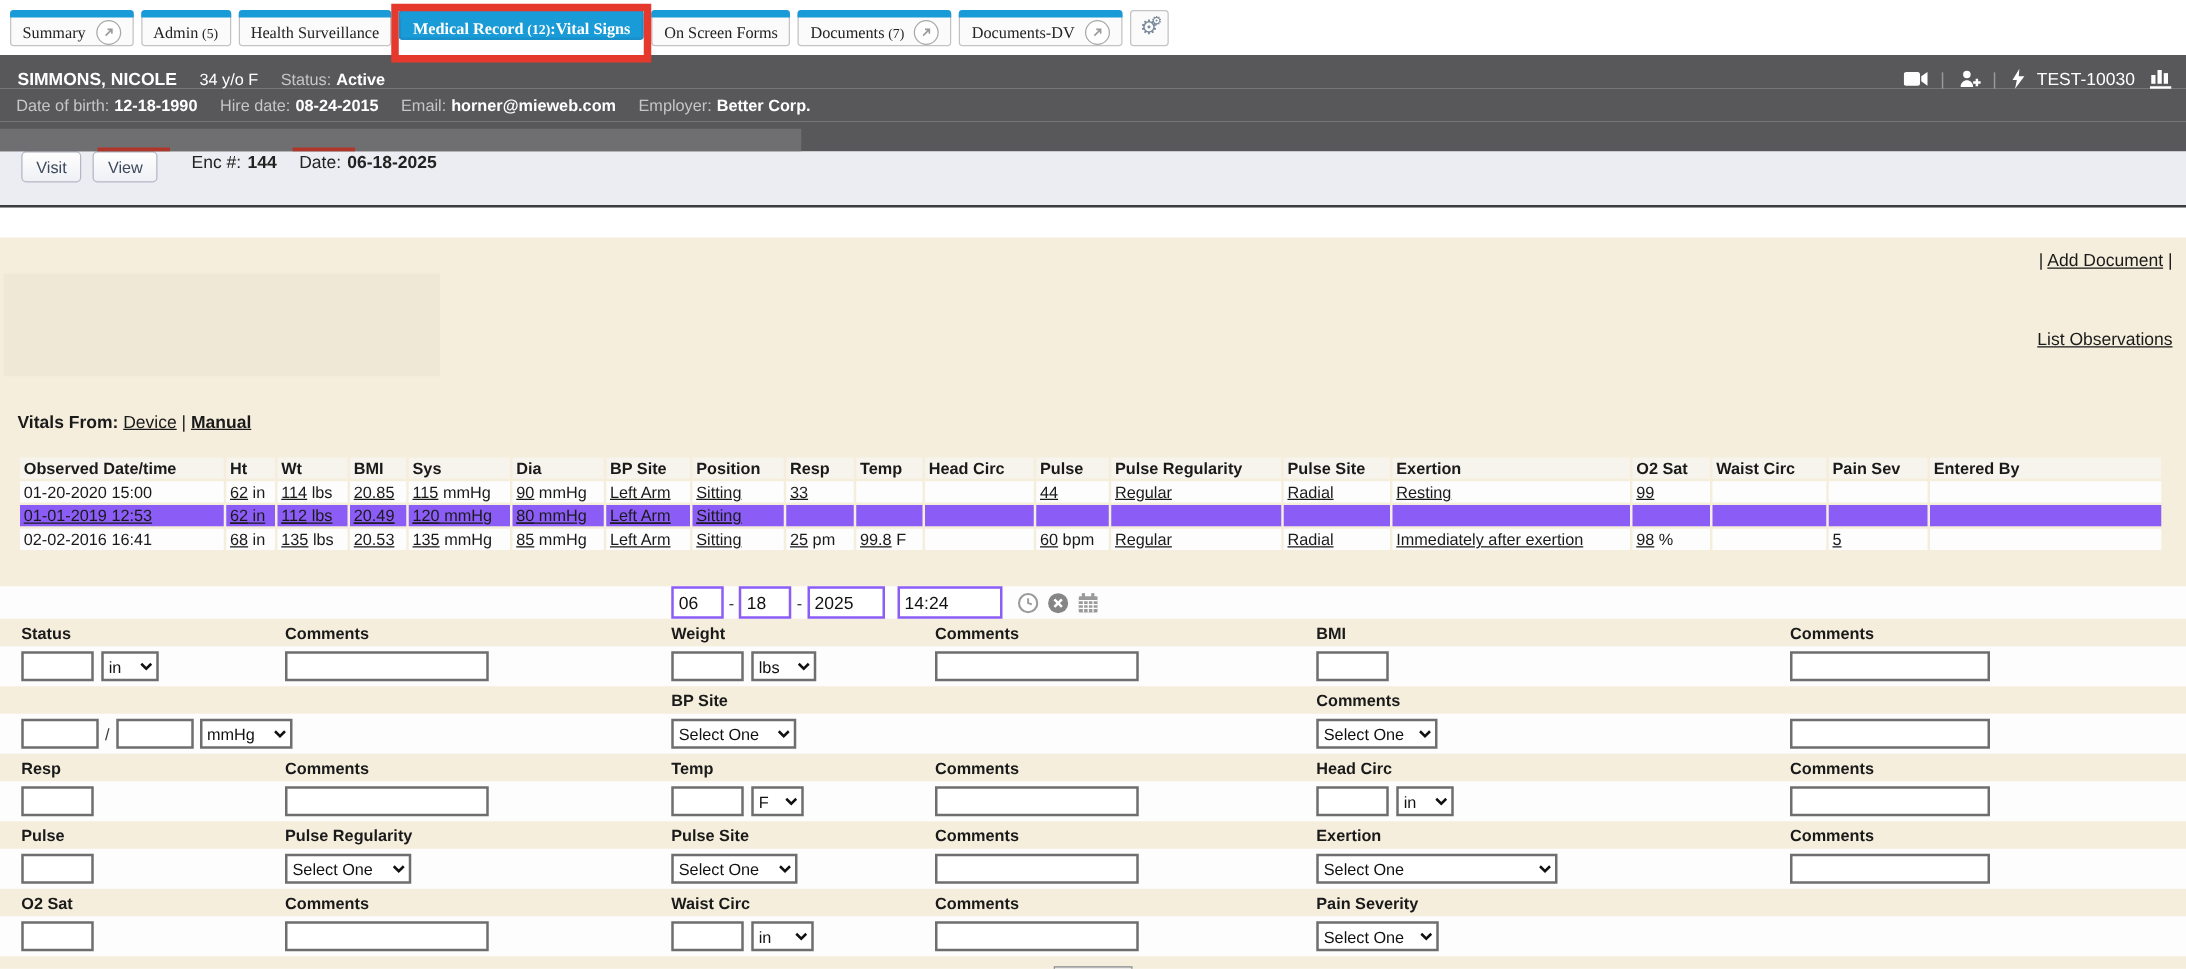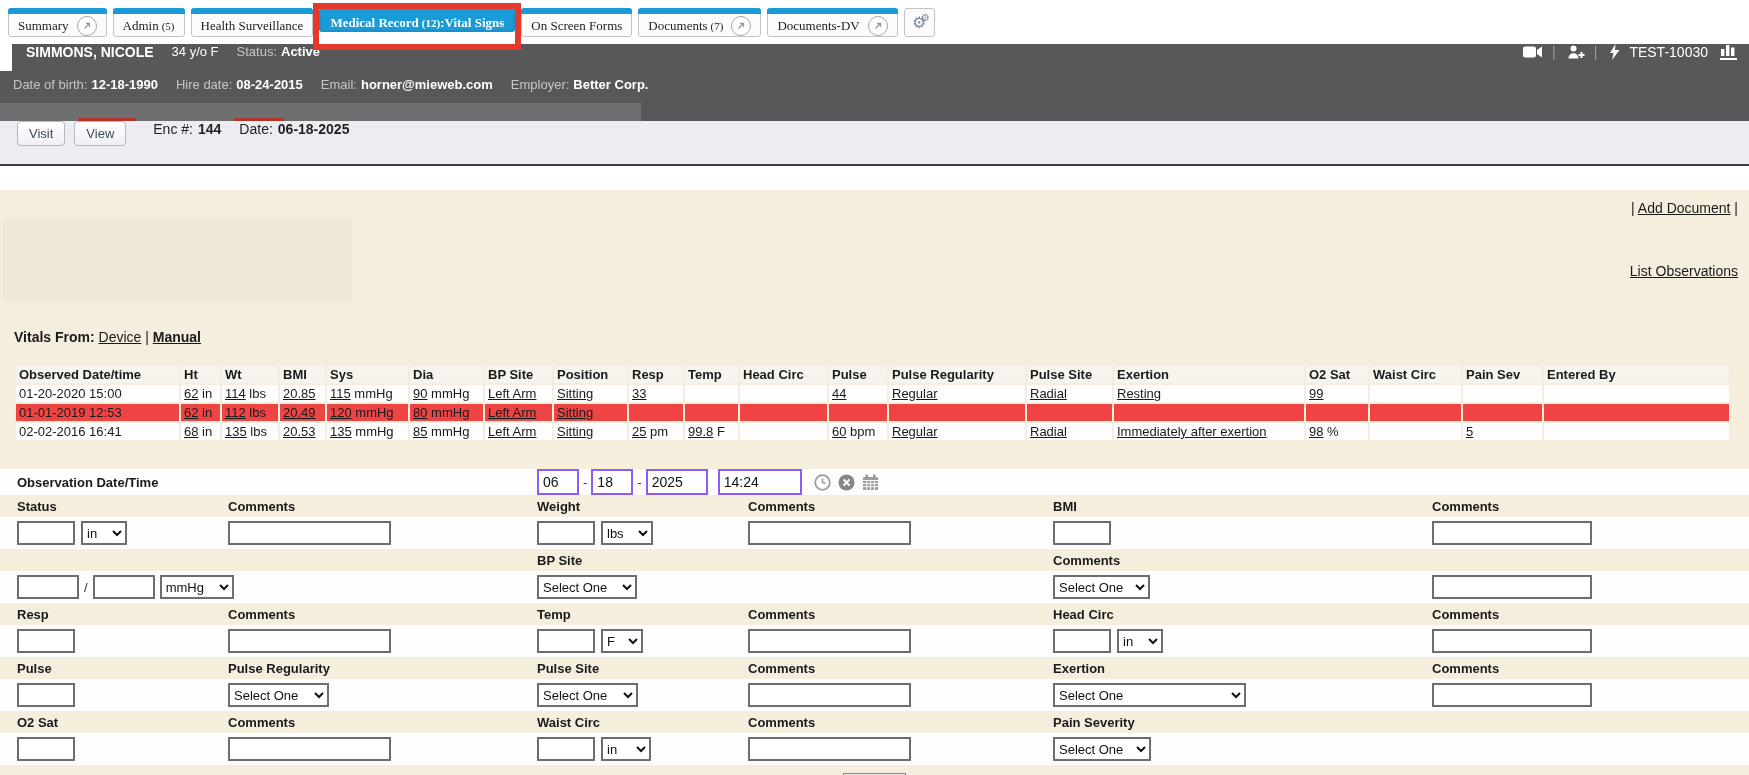--- a/index.html
+++ b/index.html
@@ -16,21 +16,21 @@
   .tcount{font-size:11px;margin-left:3px;}
   .extcirc{width:20px;height:20px;min-width:20px;border:1px solid #a8a8a8;border-radius:50%;
        display:inline-flex;align-items:center;justify-content:center;margin-left:8px;background:#fff;}
   .red-frame{position:absolute;left:-8px;right:-8px;top:-7px;bottom:-20px;border:6px solid #e6392e;pointer-events:none;z-index:5;}
   .gearbtn{height:29px;width:31px;border:1px solid #c3c3c3;border-radius:3px;background:#fbfbfb;margin-left:6px;
        display:flex;align-items:center;justify-content:center;color:#7b8a9c;position:relative;cursor:pointer;}
   .gear-big{font-size:16px;line-height:1;}
   .gear-sm{font-size:10px;line-height:1;position:absolute;right:4px;top:4px;}
 
   
-  .hdr1{height:27px;background:#58585b;color:#fff;display:flex;align-items:flex-start;padding:0 12px 0 14px;font-size:13px;margin-left:12px;}
+  .hdr1{height:27px;background:#58585b;color:#fff;display:flex;align-items:flex-end;padding:0 12px 0 14px;font-size:13px;}
   .pname{font-weight:bold;font-size:14px;}
   .hgap{margin-left:18px;}
   .hlabel{color:#c6c6c6;}
   .hvalue{color:#fff;font-weight:bold;margin-left:4px;}
   .hicons{margin-left:auto;display:flex;align-items:center;gap:9px;color:#fff;}
   .hsep{color:#9a9a9a;font-size:14px;}
   .chartid{font-size:14px;}
   .chart-underline{border-bottom:2px solid #fff;padding-bottom:1px;display:inline-flex;}
   .hdr2{height:26px;background:#58585b;color:#c6c6c6;display:flex;align-items:center;padding-left:13px;font-size:13px;}
   .hdr3{height:24px;background:#58585b;position:relative;}
@@ -53,21 +53,21 @@
   .adddoc{position:absolute;top:10px;right:11px;font-size:14px;}
   .panel{position:absolute;left:3px;top:29px;width:349px;height:82px;background:#efe8d6;}
   .listobs{position:absolute;top:73px;right:11px;font-size:14px;}
   .vitalsfrom{position:absolute;left:14px;top:139px;font-size:14px;}
   .vitalsfrom .b{font-weight:bold;}
 
   
   #vtable{position:absolute;left:14px;top:174px;border-collapse:separate;border-spacing:2px;table-layout:fixed;font-size:13px;}
   #vtable th{background:#f6f4ec;text-align:left;font-weight:bold;padding:1px 3px;white-space:nowrap;overflow:hidden;}
   #vtable td{background:#fdfdfd;padding:1px 3px;height:17px;white-space:nowrap;overflow:hidden;}
-  #vtable tr.shaded td{background:#ef4444;}
+  #vtable tr.shaded td{background:#8b5cf6;text-decoration:underline;}
   #vtable a.cl{color:#1a1a1a;text-decoration:underline;cursor:pointer;}
 
   
   .form{position:absolute;left:0;top:279px;width:1749px;}
   .frow{display:grid;grid-template-columns:211px 309px 211px 305px 379px 315px;padding-left:17px;align-items:center;}
   .lrow{height:22px;font-weight:bold;}
   .irow{height:32px;background:#fdfdfd;}
   .obsrow{height:26px;background:#fdfdfd;font-weight:bold;}
   .ti{height:24px;border:2px solid #6e6e6e;background:#fff;font-size:13px;padding:0 3px;font-family:inherit;color:#111;}
   .ti.sm{width:58px;}
@@ -322,21 +322,20 @@
           <td></td>
           <td><a class="cl">5</a></td>
           <td></td>
         </tr>
       </tbody>
     </table>
 
   <div class="form">
 
     <div class="frow obsrow">
-      <div style="grid-column:1/3">Observation Date/Time</div>
       <div style="grid-column:3/5" class="dateinputs">
         <input class="dti" style="width: 42px;" value="06">
         <span class="dsep">-</span>
         <input class="dti" style="width: 42px;" value="18">
         <span class="dsep">-</span>
         <input class="dti" style="width: 62px;" value="2025">
         <input class="dti" style="width: 84px; margin-left: 6px;" value="14:24">
         <span class="icn" style="margin-left:8px">
           <svg width="17" height="17" viewBox="0 0 17 17">
               <circle cx="8.5" cy="8.5" r="7.3" fill="#fff" stroke="#9a9a9a" stroke-width="1.7"></circle>

